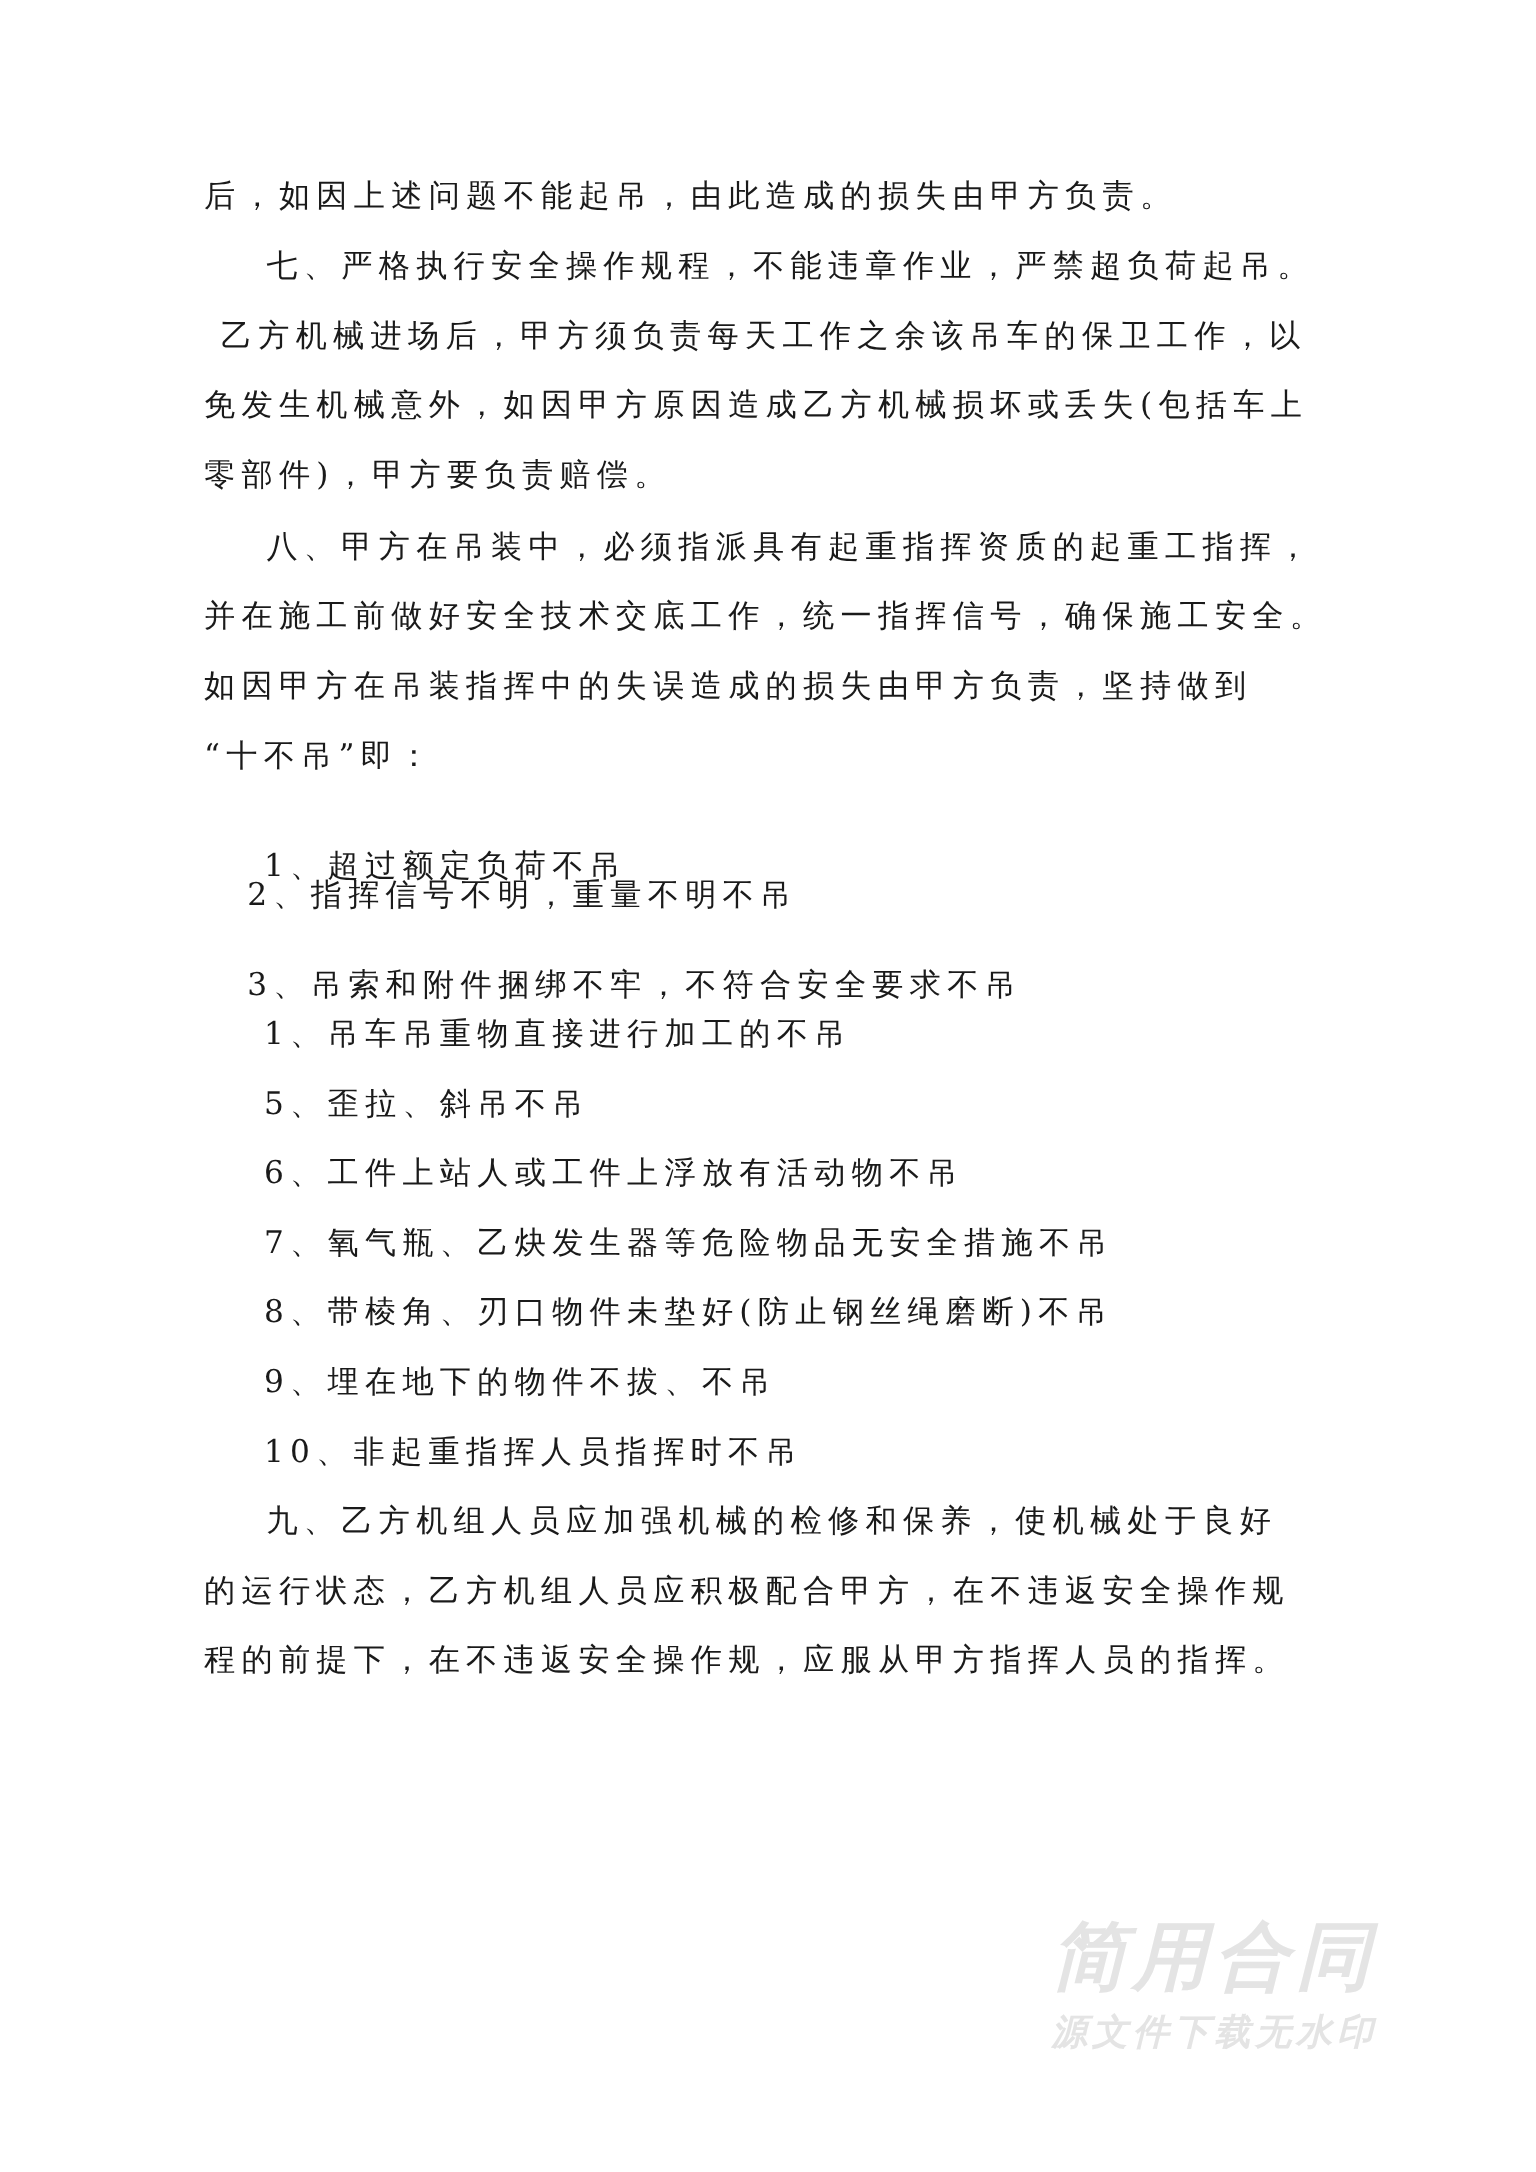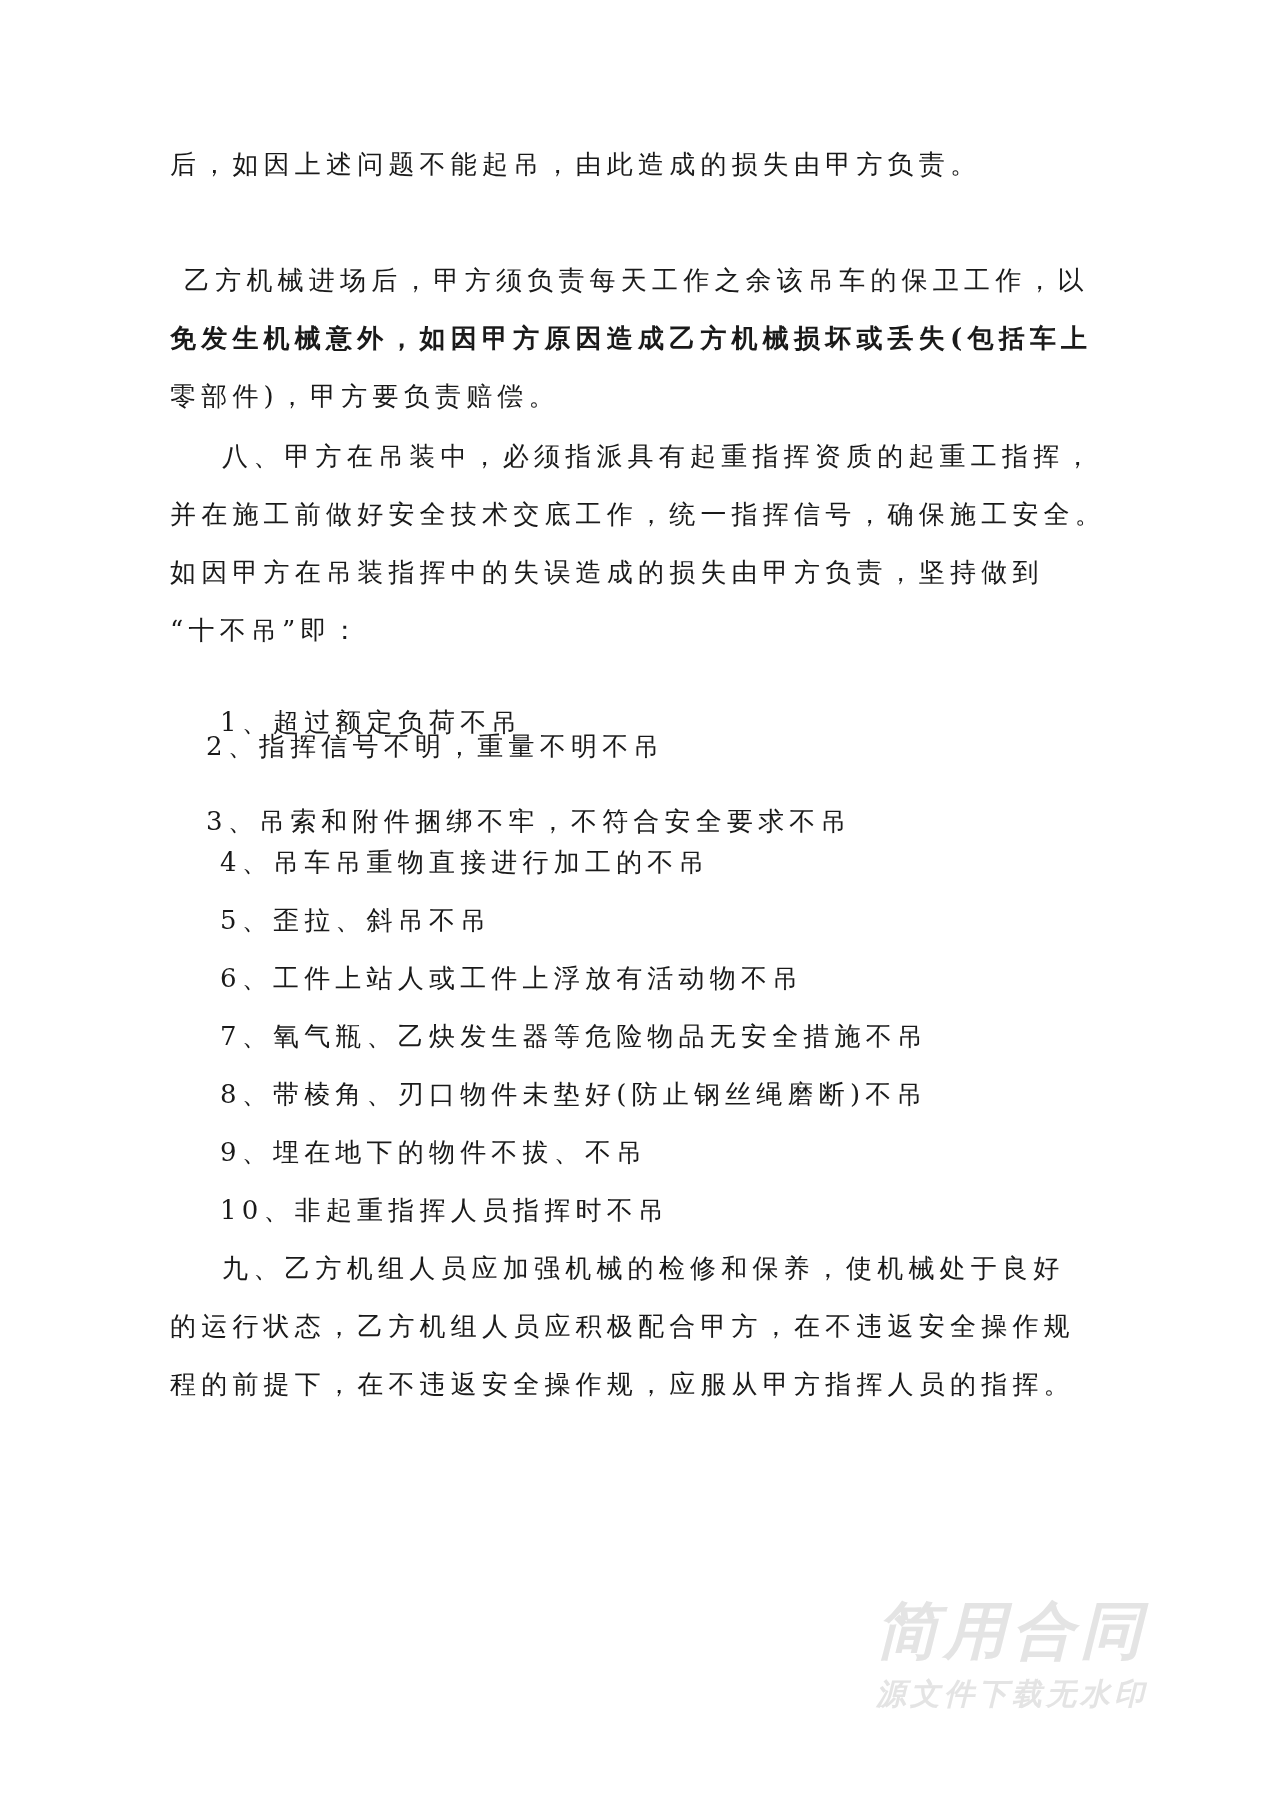--- a/index.html
+++ b/index.html
@@ -13,33 +13,34 @@
                font-weight: bold; font-style: italic; }
   .wm-title { font-size: 62px; letter-spacing: 6px; line-height: 70px; }
   .wm-sub { font-size: 30px; letter-spacing: 4px; line-height: 40px; margin-top: 8px; }
 </style>
 </head>
 <body>
 
 <div class="page">
 
   <div class="line" style="left:170px; top:146px;">后，如因上述问题不能起吊，由此造成的损失由甲方负责。</div>
+  <div class="line" style="left:222px; top:204px;">七、严格执行安全操作规程，不能违章作业，严禁超负荷起吊。</div>
   <div class="line" style="left:184px; top:262px;">乙方机械进场后，甲方须负责每天工作之余该吊车的保卫工作，以</div>
-  <div class="line" style="left:170px; top:320px;font-weight:bold;">免发生机械意外，如因甲方原因造成乙方机械损坏或丢失(包括车上</div>
+  <div class="line" style="left:170px; top:320px;">免发生机械意外，如因甲方原因造成乙方机械损坏或丢失(包括车上</div>
   <div class="line" style="left:170px; top:378px;">零部件)，甲方要负责赔偿。</div>
   <div class="line" style="left:222px; top:438px;">八、甲方在吊装中，必须指派具有起重指挥资质的起重工指挥，</div>
   <div class="line" style="left:170px; top:496px;">并在施工前做好安全技术交底工作，统一指挥信号，确保施工安全。</div>
   <div class="line" style="left:170px; top:554px;">如因甲方在吊装指挥中的失误造成的损失由甲方负责，坚持做到</div>
   <div class="line" style="left:170px; top:612px;">“十不吊”即：</div>
 
   <div>
     <div class="line" style="left:220px; top:704px;">1、超过额定负荷不吊</div>
     <div class="line" style="left:206px; top:728px;">2、指挥信号不明，重量不明不吊</div>
     <div class="line" style="left:206px; top:786px;margin-top:17px;">3、吊索和附件捆绑不牢，不符合安全要求不吊</div>
-    <div class="line" style="left:220px; top:844px;">4、吊车吊重物直接进行加工的不吊</div>
+    <div class="line" style="left:220px; top:844px;">1、吊车吊重物直接进行加工的不吊</div>
     <div class="line" style="left:220px; top:902px;">5、歪拉、斜吊不吊</div>
     <div class="line" style="left:220px; top:960px;">6、工件上站人或工件上浮放有活动物不吊</div>
     <div class="line" style="left:220px; top:1018px;">7、氧气瓶、乙炔发生器等危险物品无安全措施不吊</div>
     <div class="line" style="left:220px; top:1076px;">8、带棱角、刃口物件未垫好(防止钢丝绳磨断)不吊</div>
     <div class="line" style="left:220px; top:1134px;">9、埋在地下的物件不拔、不吊</div>
     <div class="line" style="left:220px; top:1192px;">10、非起重指挥人员指挥时不吊</div>
   </div>
 
   <div class="line" style="left:222px; top:1250px;">九、乙方机组人员应加强机械的检修和保养，使机械处于良好</div>
   <div class="line" style="left:170px; top:1308px;">的运行状态，乙方机组人员应积极配合甲方，在不违返安全操作规</div>

